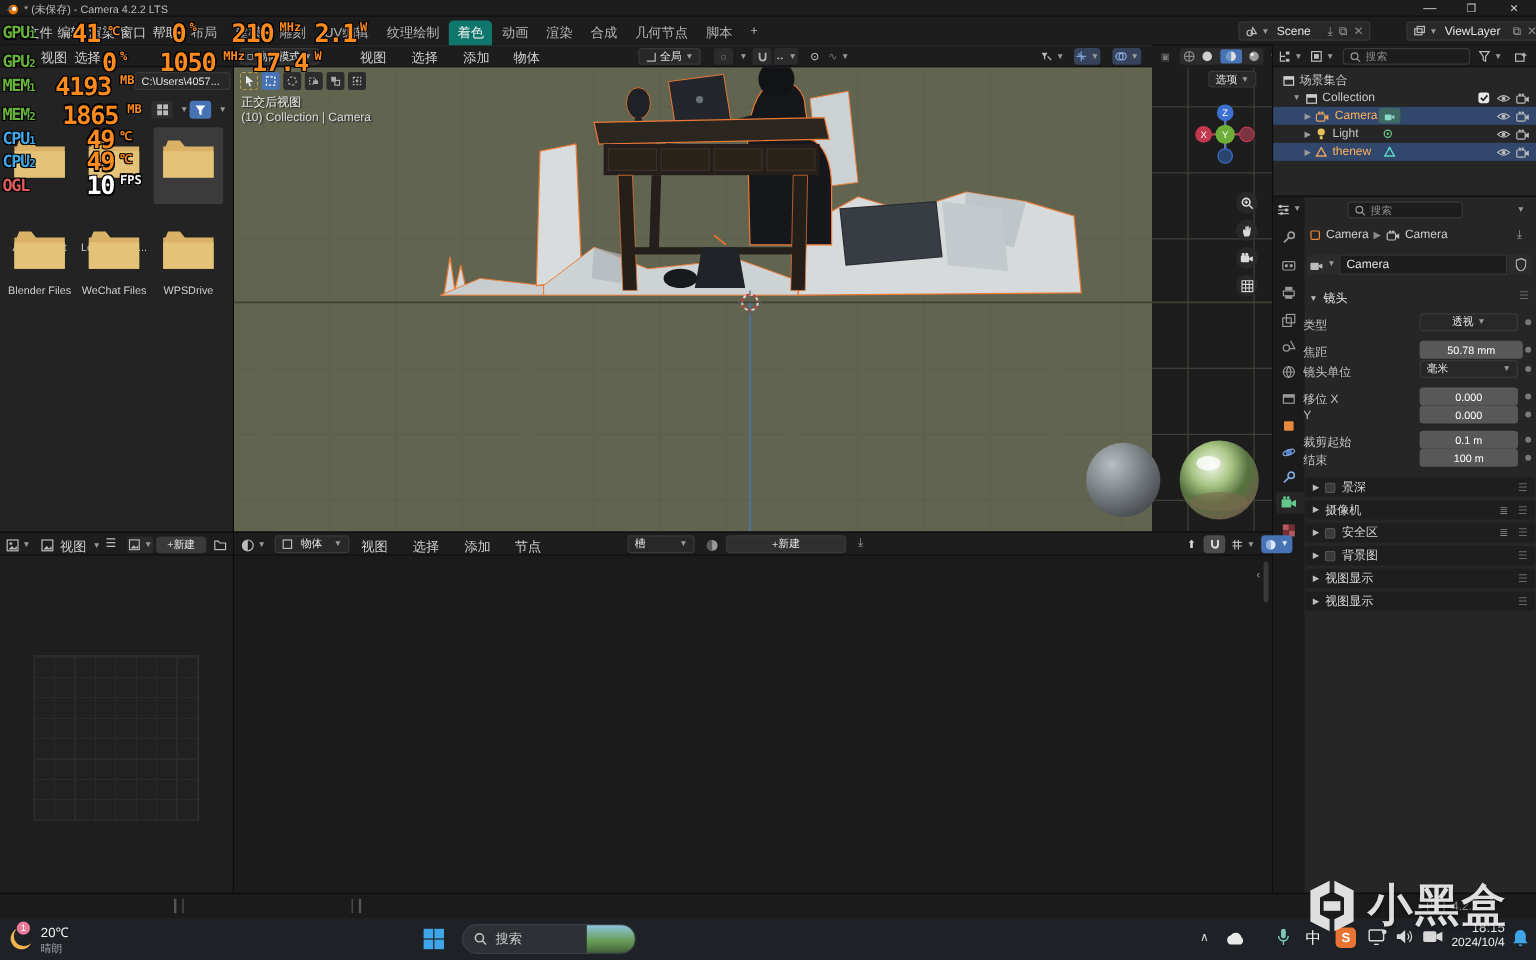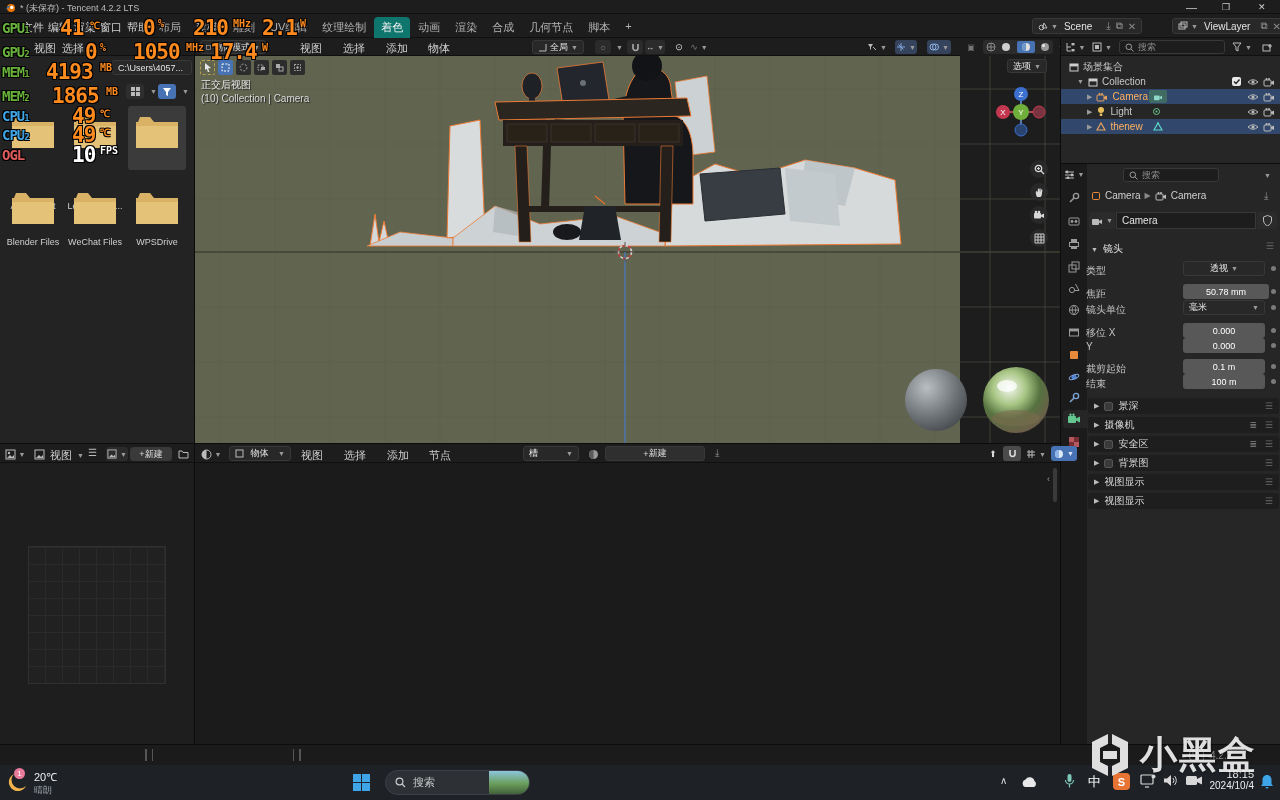--- a/index.html
+++ b/index.html
@@ -42,21 +42,21 @@
 <body>
 
 <div id="screen">
 
   <div class="abs hdr" style="left:0;top:0;width:1280px;height:14px">
     <svg class="abs" style="left:5px;top:2px" width="11" height="11" viewBox="0 0 11 11">
         <circle cx="6" cy="6" r="4" fill="#ea7600"></circle>
         <circle cx="6.8" cy="5.4" r="1.7" fill="#fff"></circle>
         <path d="M0 7 L5 3 L4 6 Z" fill="#2a6fb0"></path>
       </svg>
-    <span class="abs txt xs" style="left:20px;top:2px;color:#bdbdbd">* (未保存) - Tencent 4.2.2 LTS</span>
+    <span class="abs txt xs" style="left:20px;top:2px;color:#bdbdbd">* (未保存) - Camera 4.2.2 LTS</span>
     <span class="abs txt" style="left:1186px;top:1px;color:#cfcfcf">—</span>
     <span class="abs txt xs" style="left:1222px;top:2px;color:#cfcfcf">❒</span>
     <span class="abs txt xs" style="left:1258px;top:2px;color:#cfcfcf">✕</span>
   </div>
 
   <div class="abs hdr" style="left:0;top:14px;width:1280px;height:24px">
     <span class="abs txt" style="left:22px;top:6px">文件</span>
     <span class="abs txt" style="left:48px;top:6px">编辑</span>
     <span class="abs txt" style="left:74px;top:6px">渲染</span>
     <span class="abs txt" style="left:100px;top:6px">窗口</span>

